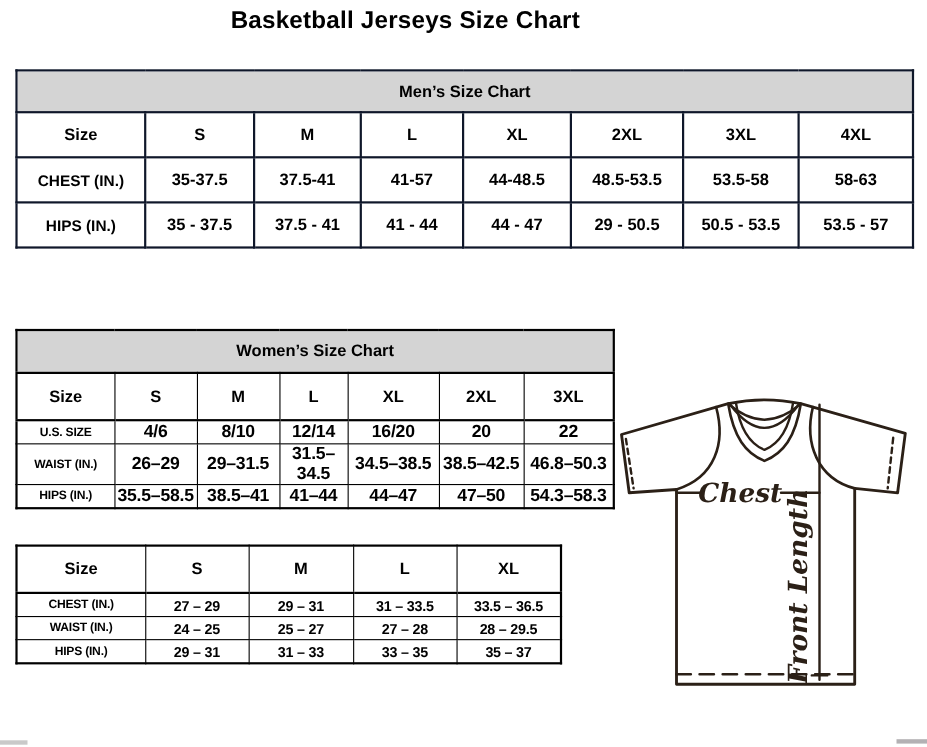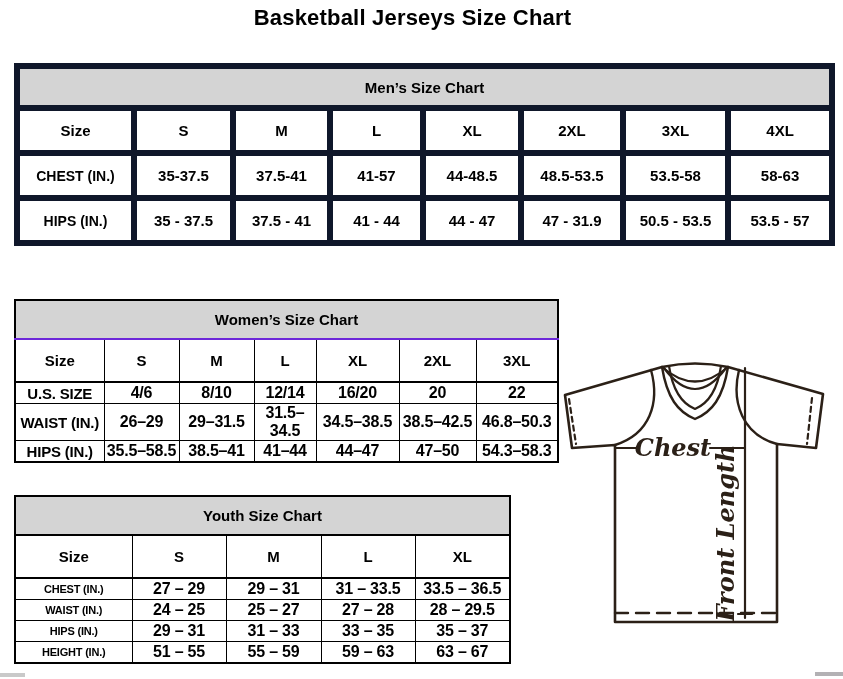--- a/index.html
+++ b/index.html
@@ -2,48 +2,48 @@
 <html><head>
 <meta charset="utf-8">
 <style>
   html,body { margin:0; padding:0; background:#ffffff; }
   .page {
     position:relative; width:843px; height:679px; background:#ffffff;
     font-family:"Liberation Sans", sans-serif; color:#000; overflow:hidden;
   }
   .page-title {
     position:absolute; top:5px; left:0; width:737px; text-align:center;
-    font-size:22px; font-weight:bold; letter-spacing:0.2px;padding-left:44px;
+    font-size:22px; font-weight:bold; letter-spacing:0.2px;
   }
   table { border-collapse:collapse; table-layout:fixed; background:#fff; }
   .size-table { position:absolute; }
   .size-table th, .size-table td {
     text-align:center; vertical-align:middle; padding:0; font-weight:bold; overflow:hidden;
   }
   
   .men-table { left:14px; top:63px; width:815px; }
-  .men-table th, .men-table td { border:6px solid #0f172a; }
+  .men-table th, .men-table td { border:2px solid #0f172a; }
   .men-table .band th { height:36px; background:#d4d4d4; font-size:15px; }
   .men-table .colhead th { height:39px; font-size:15px; }
   .men-table .datarow th { height:39px; font-size:14px; }
   .men-table .datarow td { font-size:15px; }
   
   .women-table { left:14px; top:299px; width:543px; border:2px solid #000; }
   .women-table th, .women-table td { border:1px solid #000; }
-  .women-table .band th { height:37px; background:#d4d4d4; font-size:15px; border-bottom:2px solid #6d28d9; }
+  .women-table .band th { height:37px; background:#d4d4d4; font-size:15px; border-bottom:2px solid #000000; }
   .women-table .colhead th { height:41px; font-size:15px; border-bottom:2px solid #000; }
-  .women-table .datarow th { height:20px; font-size:15px; letter-spacing:-0.2px; }
+  .women-table .datarow th { height:20px; font-size:11px; letter-spacing:-0.2px; }
   .women-table .datarow td { font-size:16px; letter-spacing:-0.2px; }
   
   .youth-table { left:14px; top:495px; width:495px; border:2px solid #000; }
   .youth-table th, .youth-table td { border:1px solid #000; }
   .youth-table .band th { height:37px; background:#d4d4d4; font-size:15px; border-bottom:2px solid #000; }
   .youth-table .colhead th { height:41px; font-size:15px; border-bottom:2px solid #000; }
   .youth-table .datarow th { height:20px; font-size:11px; letter-spacing:-0.2px; }
-  .youth-table .datarow td { font-size:16px; letter-spacing:-0.2px; }
+  .youth-table .datarow td { font-size:13px; letter-spacing:-0.2px; }
   
   .jersey-wrap { position:absolute; left:556px; top:358px; width:287px; height:272px; }
   .jersey-wrap svg { display:block; }
   .measure-text {
     font-family:"DejaVu Serif", serif; font-style:italic; font-weight:bold;
     font-size:24px; fill:#2b2017;
   }
   
   .scroll-frag { position:absolute; height:4px; }
   .scroll-frag.left  { left:0;     top:673px; width:25px; background:#c9c9c9; }
@@ -90,21 +90,21 @@
       <td>48.5-53.5</td>
       <td>53.5-58</td>
       <td>58-63</td>
     </tr>
     <tr class="datarow">
       <th>HIPS (IN.)</th>
       <td>35 - 37.5</td>
       <td>37.5 - 41</td>
       <td>41 - 44</td>
       <td>44 - 47</td>
-      <td>47 - 31.9</td>
+      <td>29 - 50.5</td>
       <td>50.5 - 53.5</td>
       <td>53.5 - 57</td>
     </tr>
   </tbody>
     </table>
 
   <table class="size-table women-table">
     <colgroup>
       <col style="width:89px">
         <col style="width:75px">
@@ -159,23 +159,20 @@
 
   <table class="size-table youth-table">
     <colgroup>
       <col style="width:117px">
         <col style="width:94px">
         <col style="width:95px">
       <col style="width:94px">
         <col style="width:95px">
     </colgroup>
     <tbody>
-        <tr class="band">
-      <th colspan="5">Youth Size Chart</th>
-    </tr>
     <tr class="colhead">
       <th>Size</th>
       <th>S</th>
       <th>M</th>
       <th>L</th>
       <th>XL</th>
     </tr>
     <tr class="datarow">
       <th>CHEST (IN.)</th>
       <td>27 – 29</td>
@@ -190,27 +187,20 @@
       <td>27 – 28</td>
       <td>28 – 29.5</td>
     </tr>
     <tr class="datarow">
       <th>HIPS (IN.)</th>
       <td>29 – 31</td>
       <td>31 – 33</td>
       <td>33 – 35</td>
       <td>35 – 37</td>
     </tr>
-    <tr class="datarow">
-      <th>HEIGHT (IN.)</th>
-      <td>51 – 55</td>
-      <td>55 – 59</td>
-      <td>59 – 63</td>
-      <td>63 – 67</td>
-    </tr>
   </tbody>
     </table>
 
   <div class="jersey-wrap">
     <svg width="287" height="272" viewBox="0 0 287 272">
       <g stroke="#2b2017" fill="none" stroke-linejoin="round" stroke-linecap="round">
 
         <path stroke-width="2.6" d="M 9,37 L 106,9 Q 139,2 172,9 L 267,36 L 260,90 L 221,86 L 221,264 L 59,264 L 59,87 L 16,90 Z"></path>
 
         <path stroke-width="2.4" d="M 95,12 C 104,45 94,76 59,87"></path>

